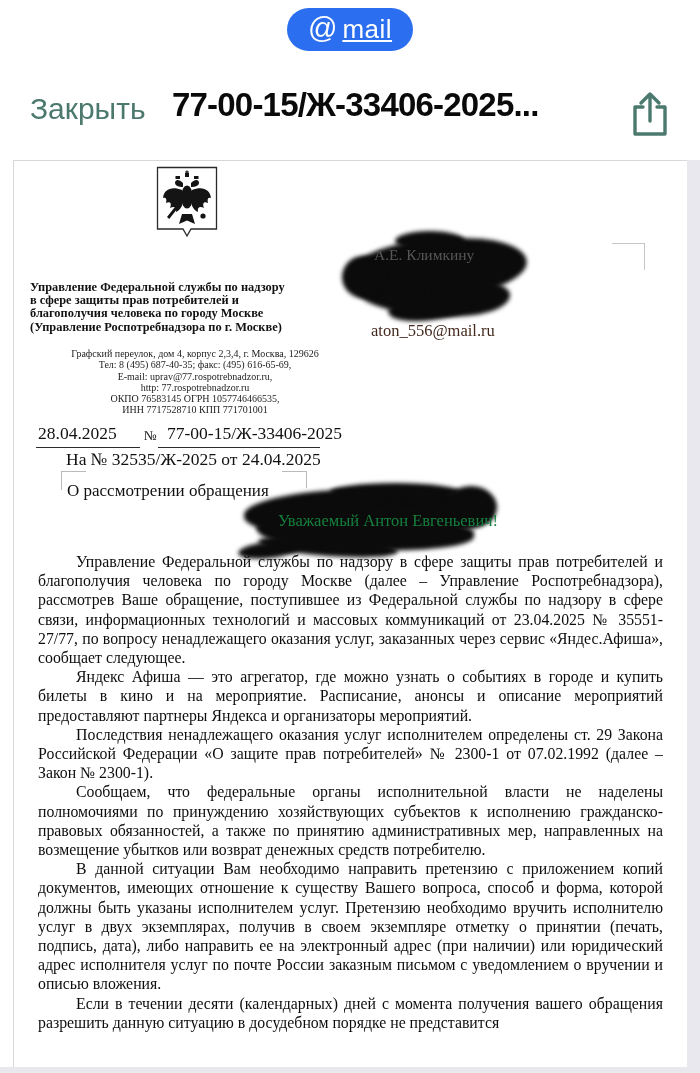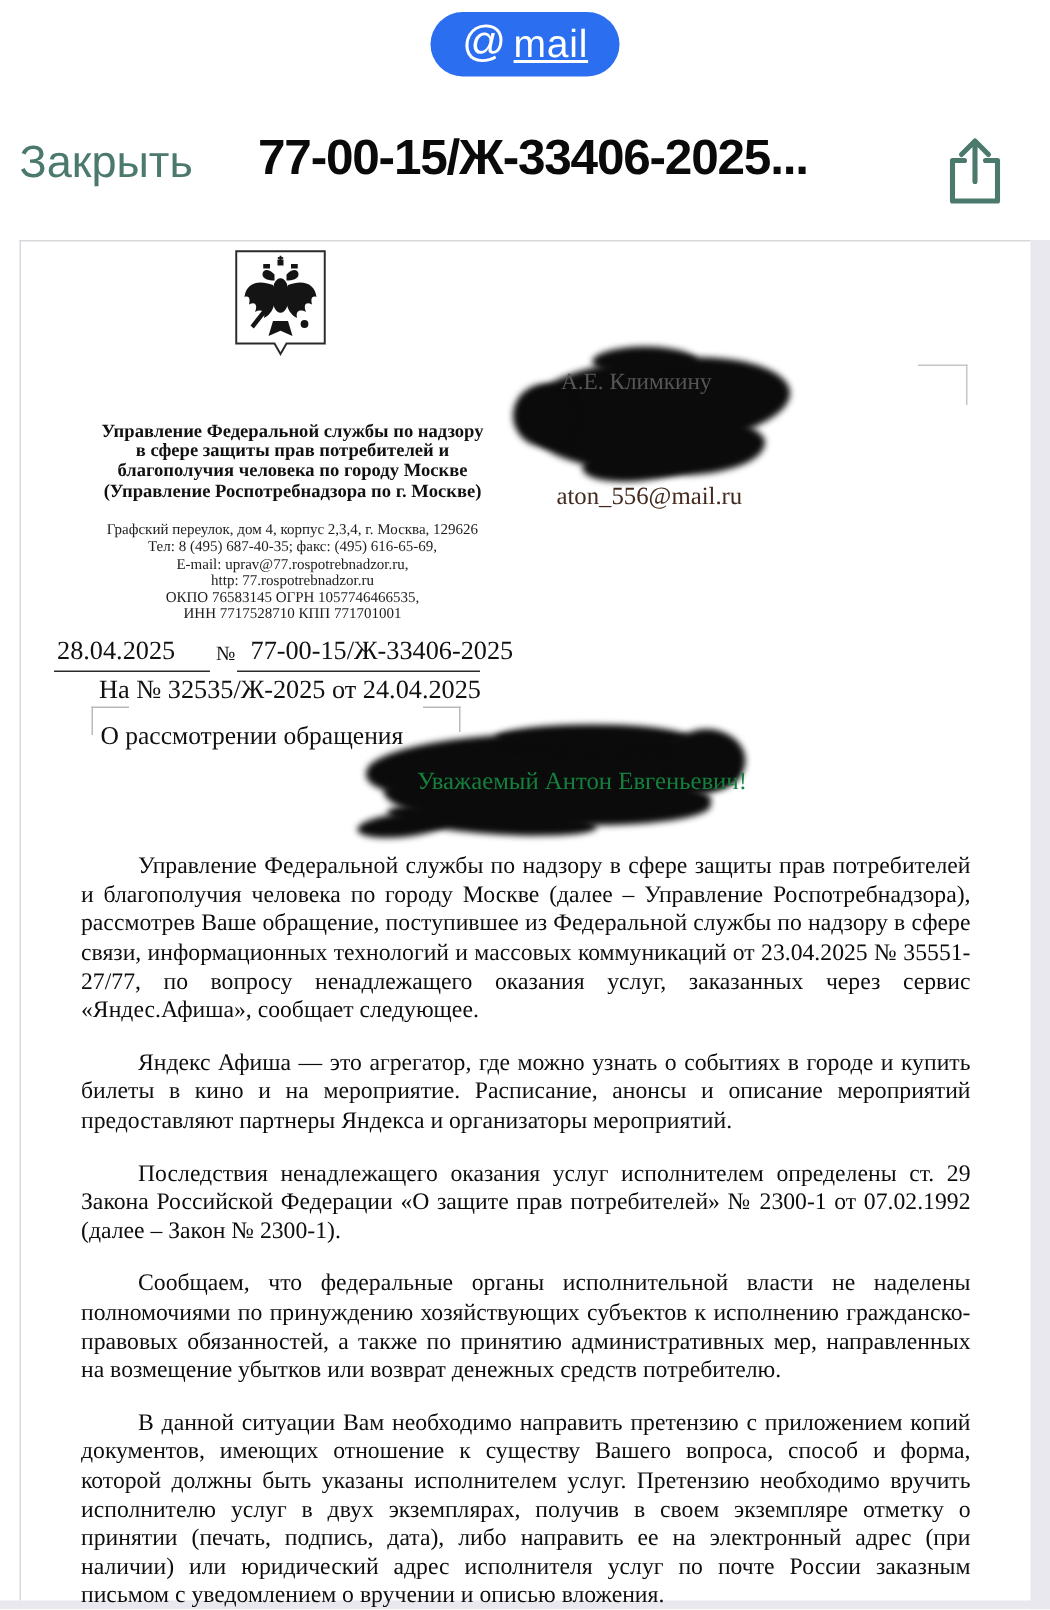--- a/index.html
+++ b/index.html
@@ -12,21 +12,21 @@
   
   .brand-pill {
     position:absolute; left:287px; top:8px; width:126px; height:43px;
     background:#2b6ff0; border-radius:24px;
     display:flex; align-items:center; justify-content:center; gap:5px;
     color:#fff;
   }
   .brand-pill .at { font-size:29px; font-weight:400; line-height:1; position:relative; top:-1px; }
   .brand-pill .lbl { font-size:26px; font-weight:500; letter-spacing:0.5px;text-decoration:underline; }
   .close-btn {
-    position:absolute; left:13px; top:92px;
+    position:absolute; left:30px; top:92px;
     font-size:30px; color:#4c796d; background:none; border:none; cursor:pointer;
     font-family:"Liberation Sans", sans-serif;
     text-align:center;
   }
   .doc-title {
     position:absolute; left:172px; top:86px; width:450px;
     font-size:33px; font-weight:700; letter-spacing:-0.8px; color:#0a0a0a;
     white-space:nowrap; overflow:hidden;
   }
   .share-btn { position:absolute; left:627px; top:88px; width:46px; height:54px; background:none; border:none; cursor:pointer; padding:0; }
@@ -39,21 +39,21 @@
   .gutter-bottom { position:absolute; left:0; top:1067px; width:700px; height:6px; background:#e8e8ee; }
   
   .coat { position:absolute; left:156px; top:166px; }
   .serif { font-family:"Liberation Serif", serif; color:#111; }
   .agency {
     position:absolute; left:30px; top:247px; width:330px; text-align:center;
     font-family:"Liberation Serif", serif; font-weight:700;
     font-size:10px; line-height:10.8px; letter-spacing:0.3px; color:#1a1a1a;
   }
   .dept {
-    position:absolute; left:30px; top:281px; width:330px; text-align:center;
+    position:absolute; left:30px; top:281px; width:330px; 
     font-family:"Liberation Serif", serif; font-weight:700;
     font-size:12.4px; line-height:13.2px; color:#111;
   }
   .contacts {
     position:absolute; left:30px; top:348px; width:330px; text-align:center;
     font-family:"Liberation Serif", serif;
     font-size:10px; line-height:11.3px; color:#1c1c1c;
   }
   
   .ref-date   { position:absolute; left:38px;  top:423px; font-size:17.5px; }
@@ -85,21 +85,21 @@
   .faint { position:absolute; z-index:3; font-family:"Liberation Serif", serif; white-space:nowrap; }
   .f-name  { left:374px; top:246px; font-size:15.5px; color:#565656; }
   .f-email { left:371px; top:284px; font-size:16.5px; color:#432a1e;margin-top:37px; }
   .f-greet { left:278px; top:511px; font-size:16.5px; color:#15803d; }
   
   .body-text {
     position:absolute; left:38px; top:552px; width:625px;
     font-family:"Liberation Serif", serif; font-size:15.8px; line-height:19.2px;
     text-align:justify; color:#0d0d0d; z-index:1;
   }
-  .body-text p { text-indent:38px; margin:16px; }
+  .body-text p { text-indent:38px; margin:0; }
 </style>
 </head>
 <body>
 
 <div id="screen">
 
   <div class="brand-pill">
     <span class="at">@</span>
     <span class="lbl">mail</span>
   </div>
@@ -178,15 +178,16 @@
   <div class="blob b2e"></div>
   <div class="blob b2f"></div>
   <div class="faint f-greet">Уважаемый Антон Евгеньевич!</div>
 
   <div class="body-text">
     <p>Управление Федеральной службы по надзору в сфере защиты прав потребителей и благополучия человека по городу Москве (далее – Управление Роспотребнадзора), рассмотрев Ваше обращение, поступившее из Федеральной службы по надзору в сфере связи, информационных технологий и массовых коммуникаций от 23.04.2025 № 35551-27/77, по вопросу ненадлежащего оказания услуг, заказанных через сервис «Яндес.Афиша», сообщает следующее.</p>
     <p>Яндекс Афиша — это агрегатор, где можно узнать о событиях в городе и купить билеты в кино и на мероприятие. Расписание, анонсы и описание мероприятий предоставляют партнеры Яндекса и организаторы мероприятий.</p>
     <p>Последствия ненадлежащего оказания услуг исполнителем определены ст. 29 Закона Российской Федерации «О защите прав потребителей» № 2300-1 от 07.02.1992 (далее – Закон № 2300-1).</p>
     <p>Сообщаем, что федеральные органы исполнительной власти не наделены полномочиями по принуждению хозяйствующих субъектов к исполнению гражданско-правовых обязанностей, а также по принятию административных мер, направленных на возмещение убытков или возврат денежных средств потребителю.</p>
     <p>В данной ситуации Вам необходимо направить претензию с приложением копий документов, имеющих отношение к существу Вашего вопроса, способ и форма, которой должны быть указаны исполнителем услуг. Претензию необходимо вручить исполнителю услуг в двух экземплярах, получив в своем экземпляре отметку о принятии (печать, подпись, дата), либо направить ее на электронный адрес (при наличии) или юридический адрес исполнителя услуг по почте России заказным письмом с уведомлением о вручении и описью вложения.</p>
+    <p>Если в течении десяти (календарных) дней с момента получения вашего обращения разрешить данную ситуацию в досудебном порядке не представится</p>
   </div>
 
 </div>
 
 </body></html>

